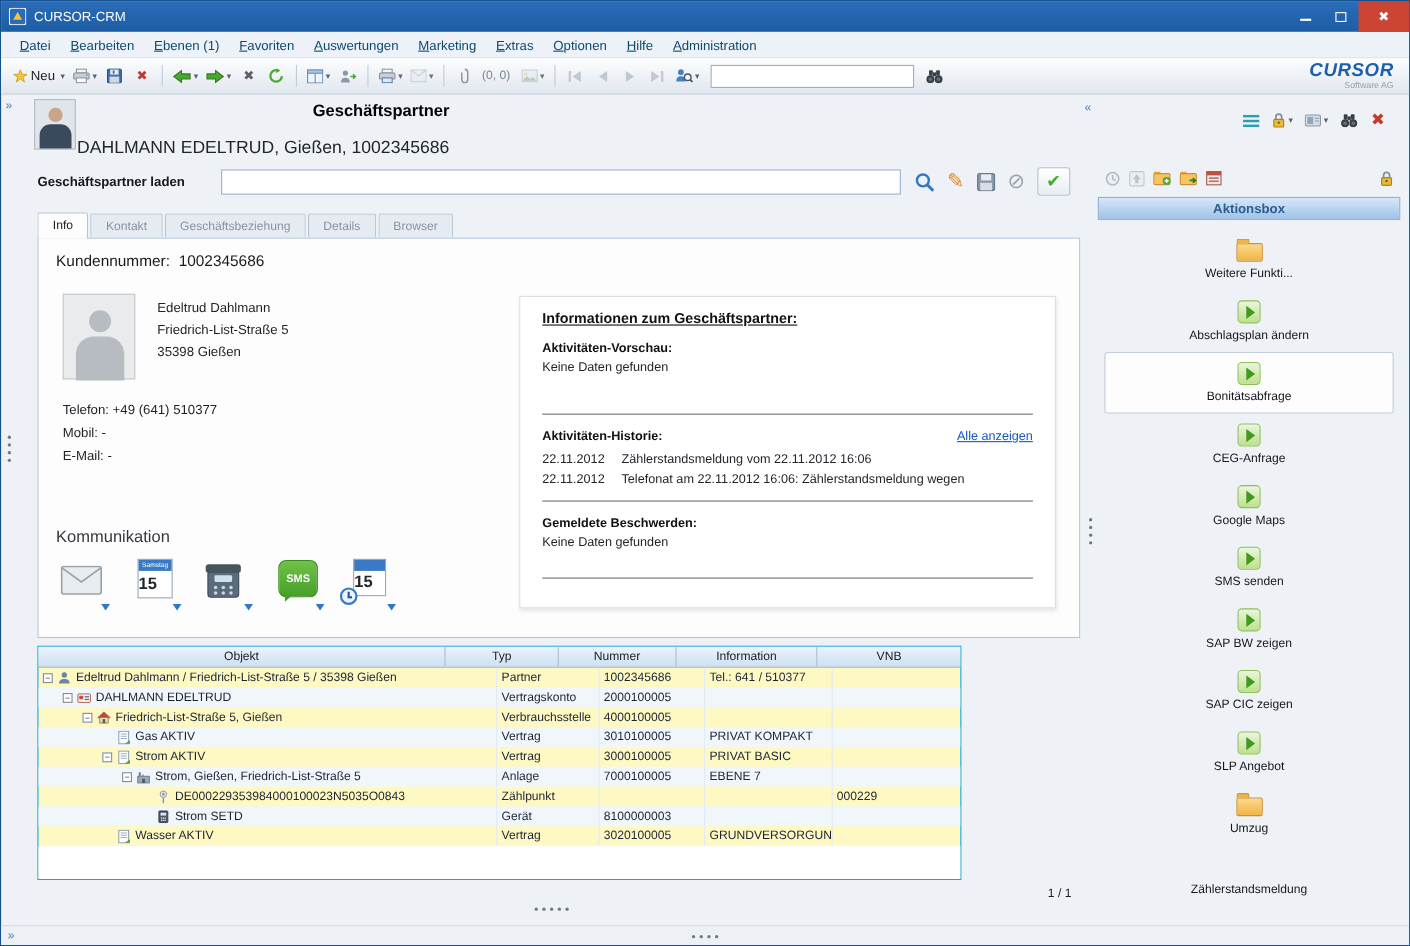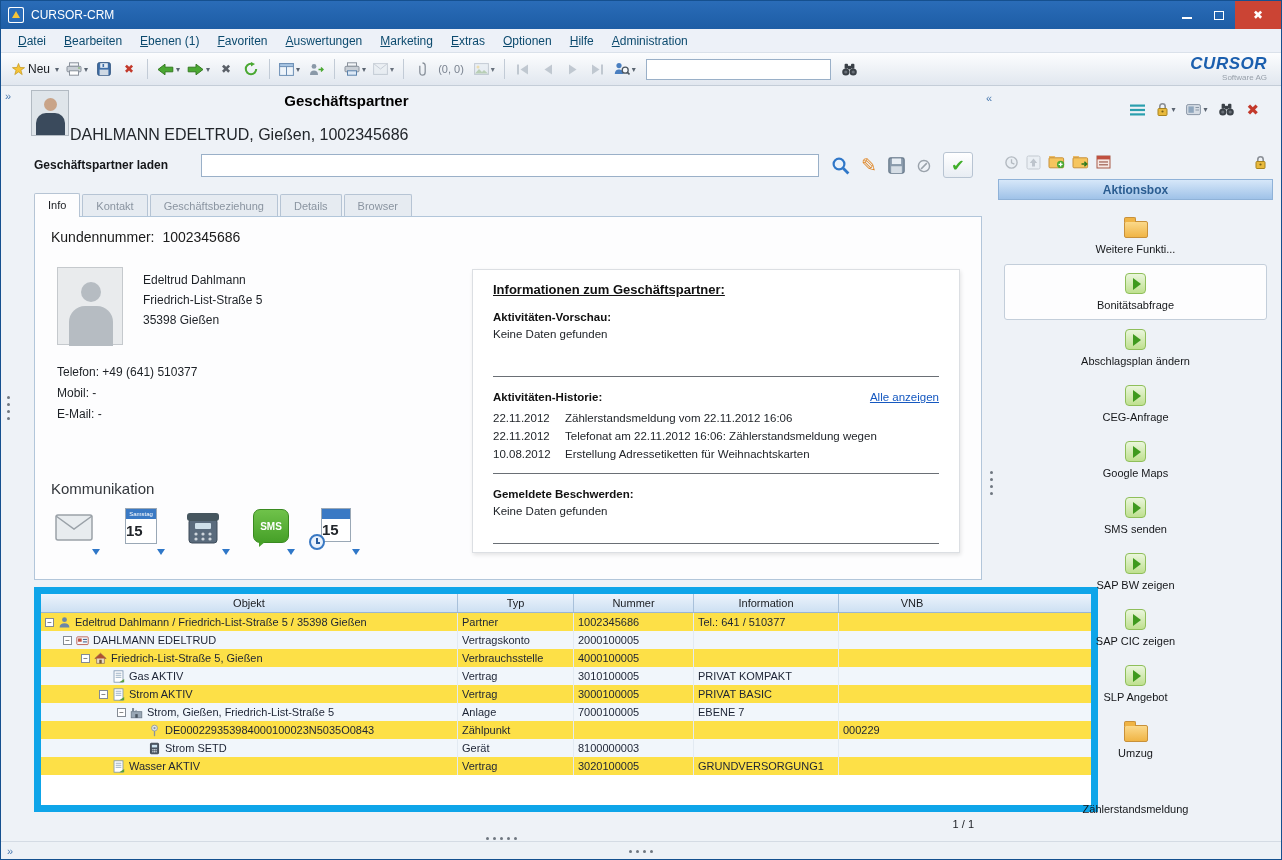--- a/index.html
+++ b/index.html
@@ -130,21 +130,21 @@
   .ib-hr { border-top:1px solid #6a6f75; margin-top:10px; }
   .ib-hr.sp1 { margin-top:36px; }
   .ib-hr.sp2 { margin-top:26px; }
   .ib-row-head { display:flex; justify-content:space-between; align-items:flex-end; }
   .ib-link { font-size:11.5px; color:#1558c0; text-decoration:underline; cursor:pointer; margin-top:14px; }
   .hist-row { display:flex; font-size:11.5px; color:#22262b; line-height:18px; }
   .hist-date { width:72px; flex:none; }
   #historie { margin-top:6px; }
 
   
-  .grid { margin:7px 0 0 17px; width:1064px; border:7px solid #0ea5e9; background:#fde047; }
+  .grid { margin:7px 0 0 17px; width:840px; border:1px solid #0ea5e9; background:#fef9c3; }
   .grid-head { display:flex; height:19px; background:linear-gradient(#ecf3fc,#cde0f3);
                border-bottom:1px solid #9ab5d2; }
   .gh { display:flex; align-items:center; justify-content:center; font-size:11px; color:#1a1d22;
         border-right:1px solid #a8c0da; }
   .gh:last-child { border-right:none; }
   .grow { display:flex; height:18px; }
   .grow.odd { background:#f1f6fb; }
   .gc { display:flex; align-items:center; font-size:11px; color:#1c2334; padding:0 4px;
         border-right:1px solid #e2eaf2; overflow:hidden; white-space:nowrap; }
   .gc:last-child { border-right:none; }
@@ -620,24 +620,20 @@
           </div>
           <div id="historie">
               <div class="hist-row">
                 <span class="hist-date">22.11.2012</span>
                 <span class="hist-text">Zählerstandsmeldung vom 22.11.2012 16:06</span>
               </div>
               <div class="hist-row">
                 <span class="hist-date">22.11.2012</span>
                 <span class="hist-text">Telefonat am 22.11.2012 16:06: Zählerstandsmeldung wegen</span>
               </div>
-              <div class="hist-row">
-                <span class="hist-date">10.08.2012</span>
-                <span class="hist-text">Erstellung Adressetiketten für Weihnachtskarten</span>
-              </div>
             </div>
           <div class="ib-hr"></div>
           <span class="ib-sec">Gemeldete Beschwerden:</span>
           <div class="ib-txt">Keine Daten gefunden</div>
           <div class="ib-hr sp2"></div>
         </div>
       </div>
 
       <div class="grid">
         <div class="grid-head" id="grid-head">
@@ -894,36 +890,36 @@
           </span>
         </div>
       <div class="ak-header">Aktionsbox</div>
       <div class="action-grid" id="action-grid">
           <div class="action">
             <div class="icon-slot">
               <span class="folder-icon"></span>
             </div>
             <div class="action-label">Weitere Funkti...</div>
           </div>
+          <div class="action">
+            <div class="icon-slot">
+              <span class="play-icon"></span>
+            </div>
+            <div class="action-label">Abschlagsplan ändern</div>
+          </div>
           <div class="action selected">
             <div class="icon-slot">
               <span class="play-icon"></span>
             </div>
             <div class="action-label">Bonitätsabfrage</div>
           </div>
           <div class="action">
             <div class="icon-slot">
               <span class="play-icon"></span>
             </div>
-            <div class="action-label">Abschlagsplan ändern</div>
-          </div>
-          <div class="action">
-            <div class="icon-slot">
-              <span class="play-icon"></span>
-            </div>
             <div class="action-label">CEG-Anfrage</div>
           </div>
           <div class="action">
             <div class="icon-slot">
               <span class="play-icon"></span>
             </div>
             <div class="action-label">Google Maps</div>
           </div>
           <div class="action">
             <div class="icon-slot">

